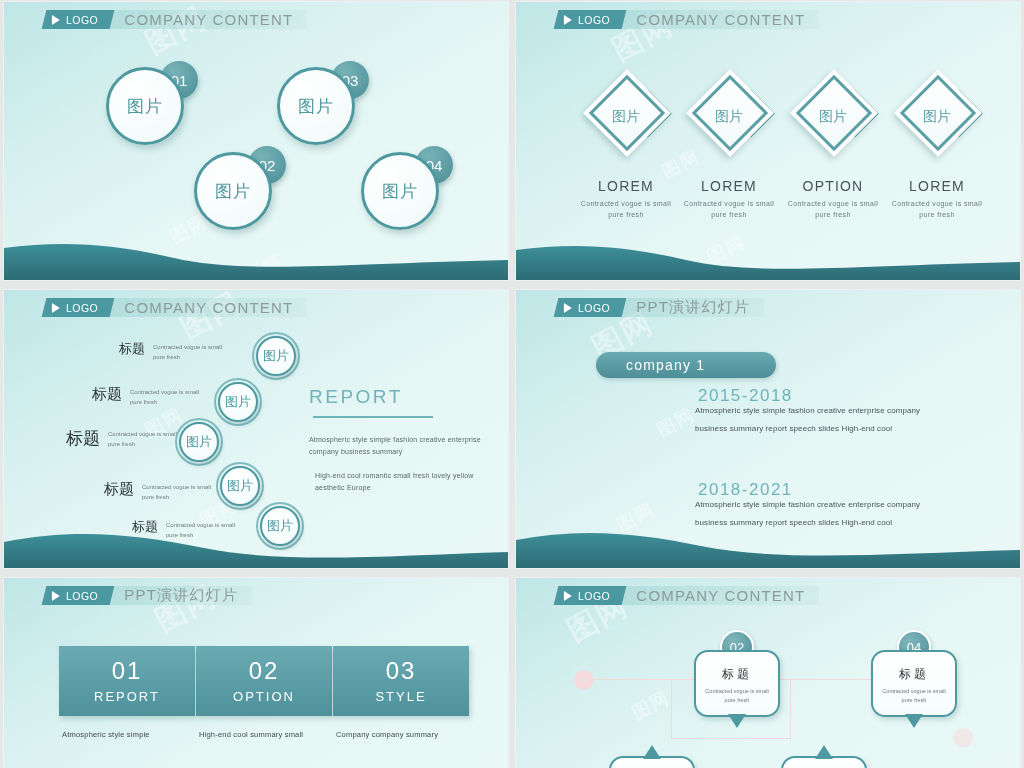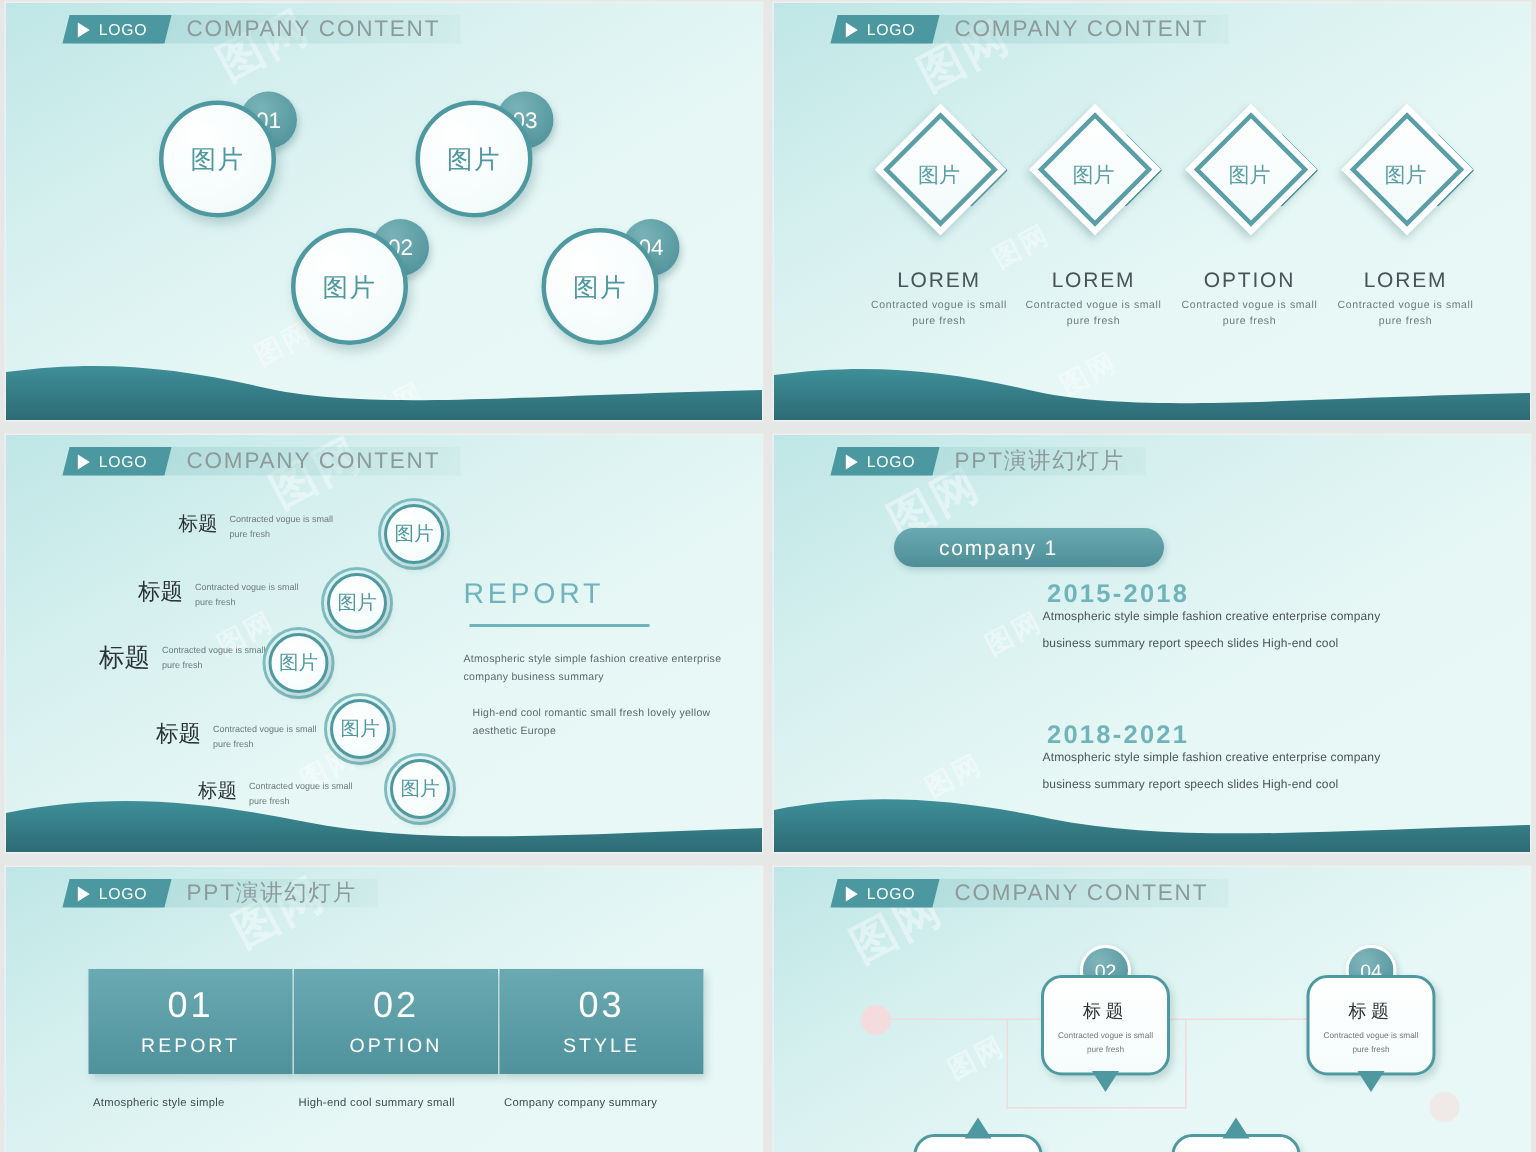--- a/index.html
+++ b/index.html
@@ -152,21 +152,21 @@
   
   .cbar{
     position:absolute;height:26px;width:180px;border-radius:13px;
     background:linear-gradient(180deg,#69a9b0,#4e8e98);
     color:#fff;font-size:14px;letter-spacing:1.2px;
     display:flex;align-items:center;padding-left:30px;
     box-sizing:border-box;
     box-shadow:1px 2px 4px rgba(60,110,115,.25);
     text-align:right;
   }
-  .cyear{position:absolute;font-size:17px;color:#6fb3bb;letter-spacing:1.5px;font-weight:bold;}
+  .cyear{position:absolute;font-size:17px;color:#6fb3bb;letter-spacing:1.5px;}
   .ctext{position:absolute;font-size:8px;color:#4a5456;line-height:2.2;width:315px;letter-spacing:.1px;}
   
   .nbox{
     position:absolute;top:68px;width:136px;height:70px;
     background:linear-gradient(180deg,#6aaab2,#4f929c);
     color:#fff;text-align:center;
     box-shadow:2px 3px 5px rgba(60,110,115,.25);
   }
   .nbox .nnum{font-size:24px;letter-spacing:2px;margin-top:11px;}
   .nbox .nlab{font-size:13px;letter-spacing:2px;margin-top:4px;}

